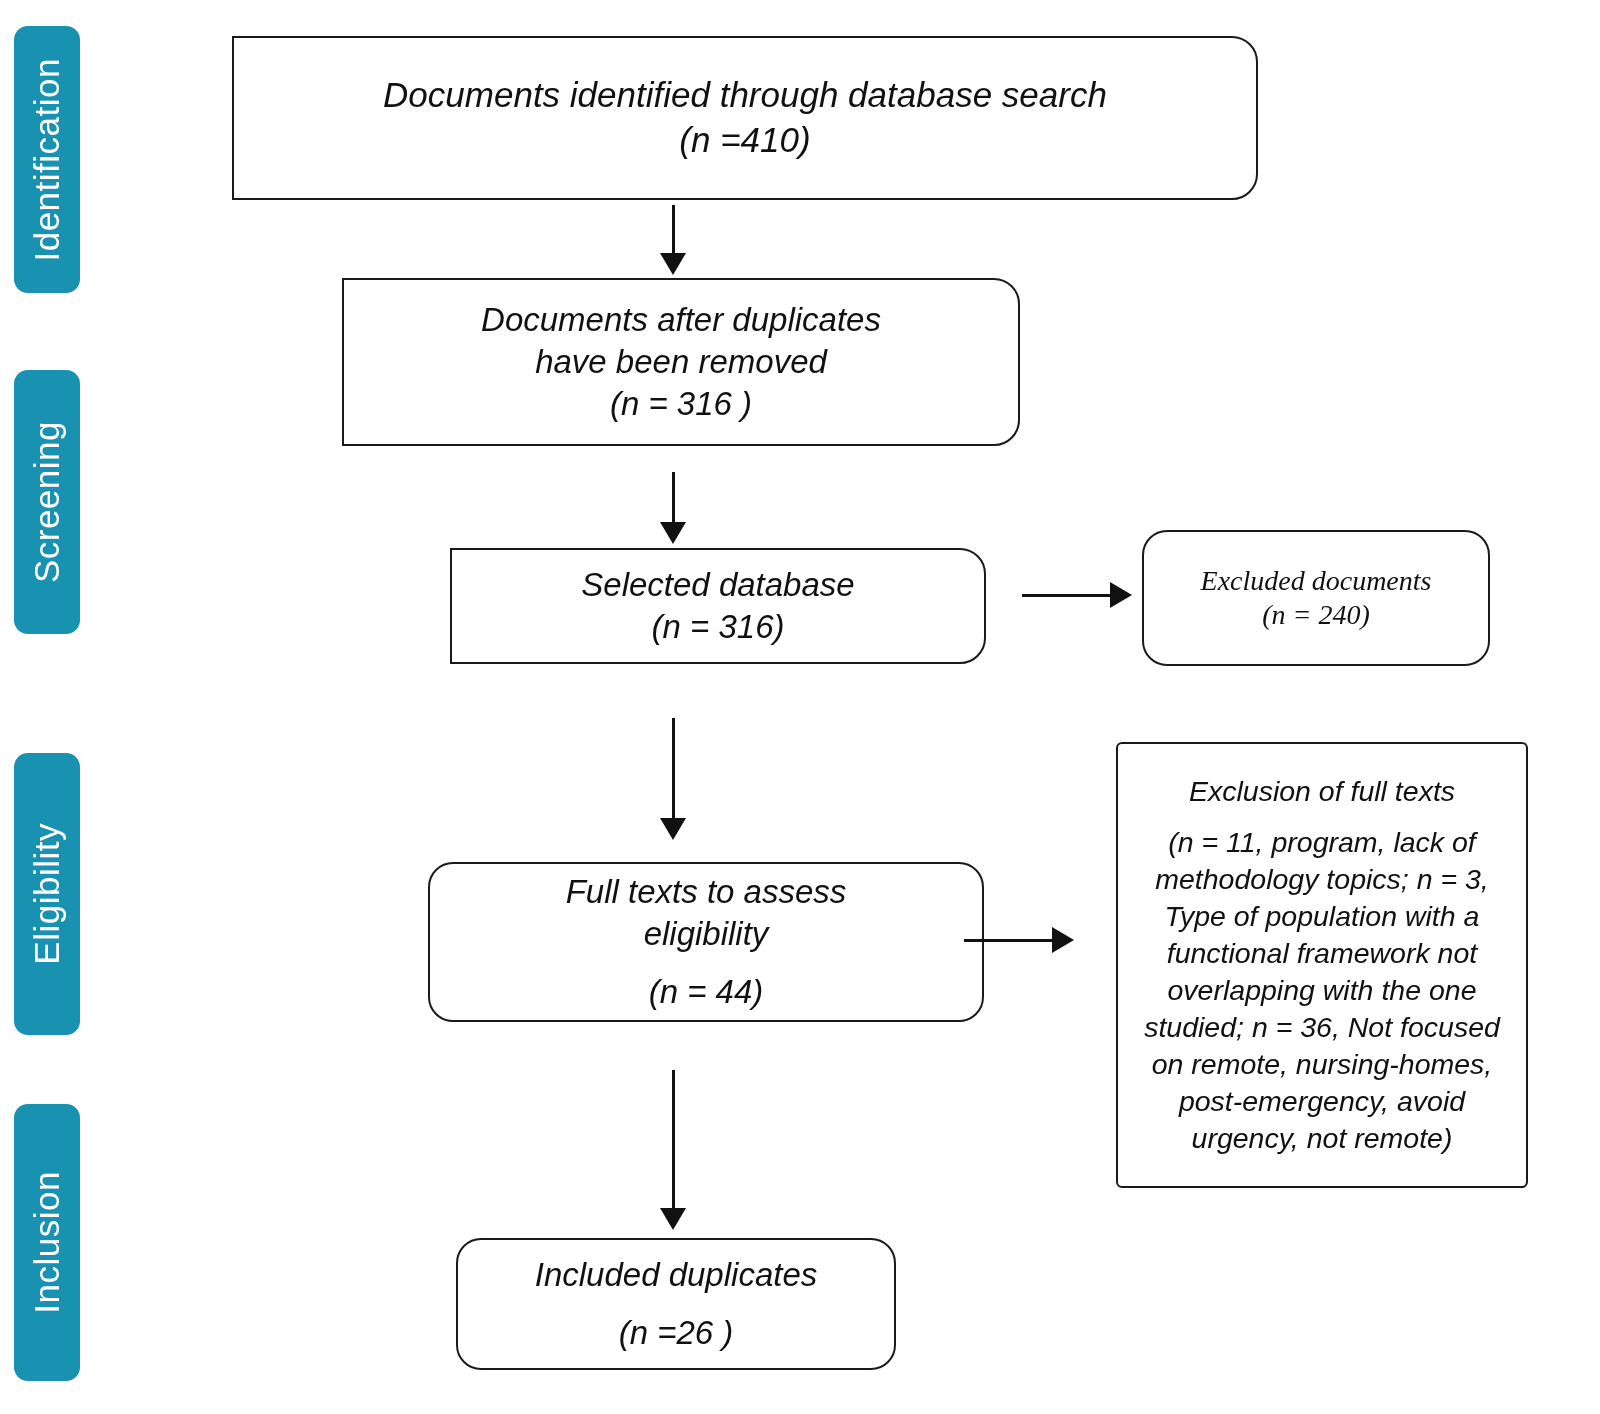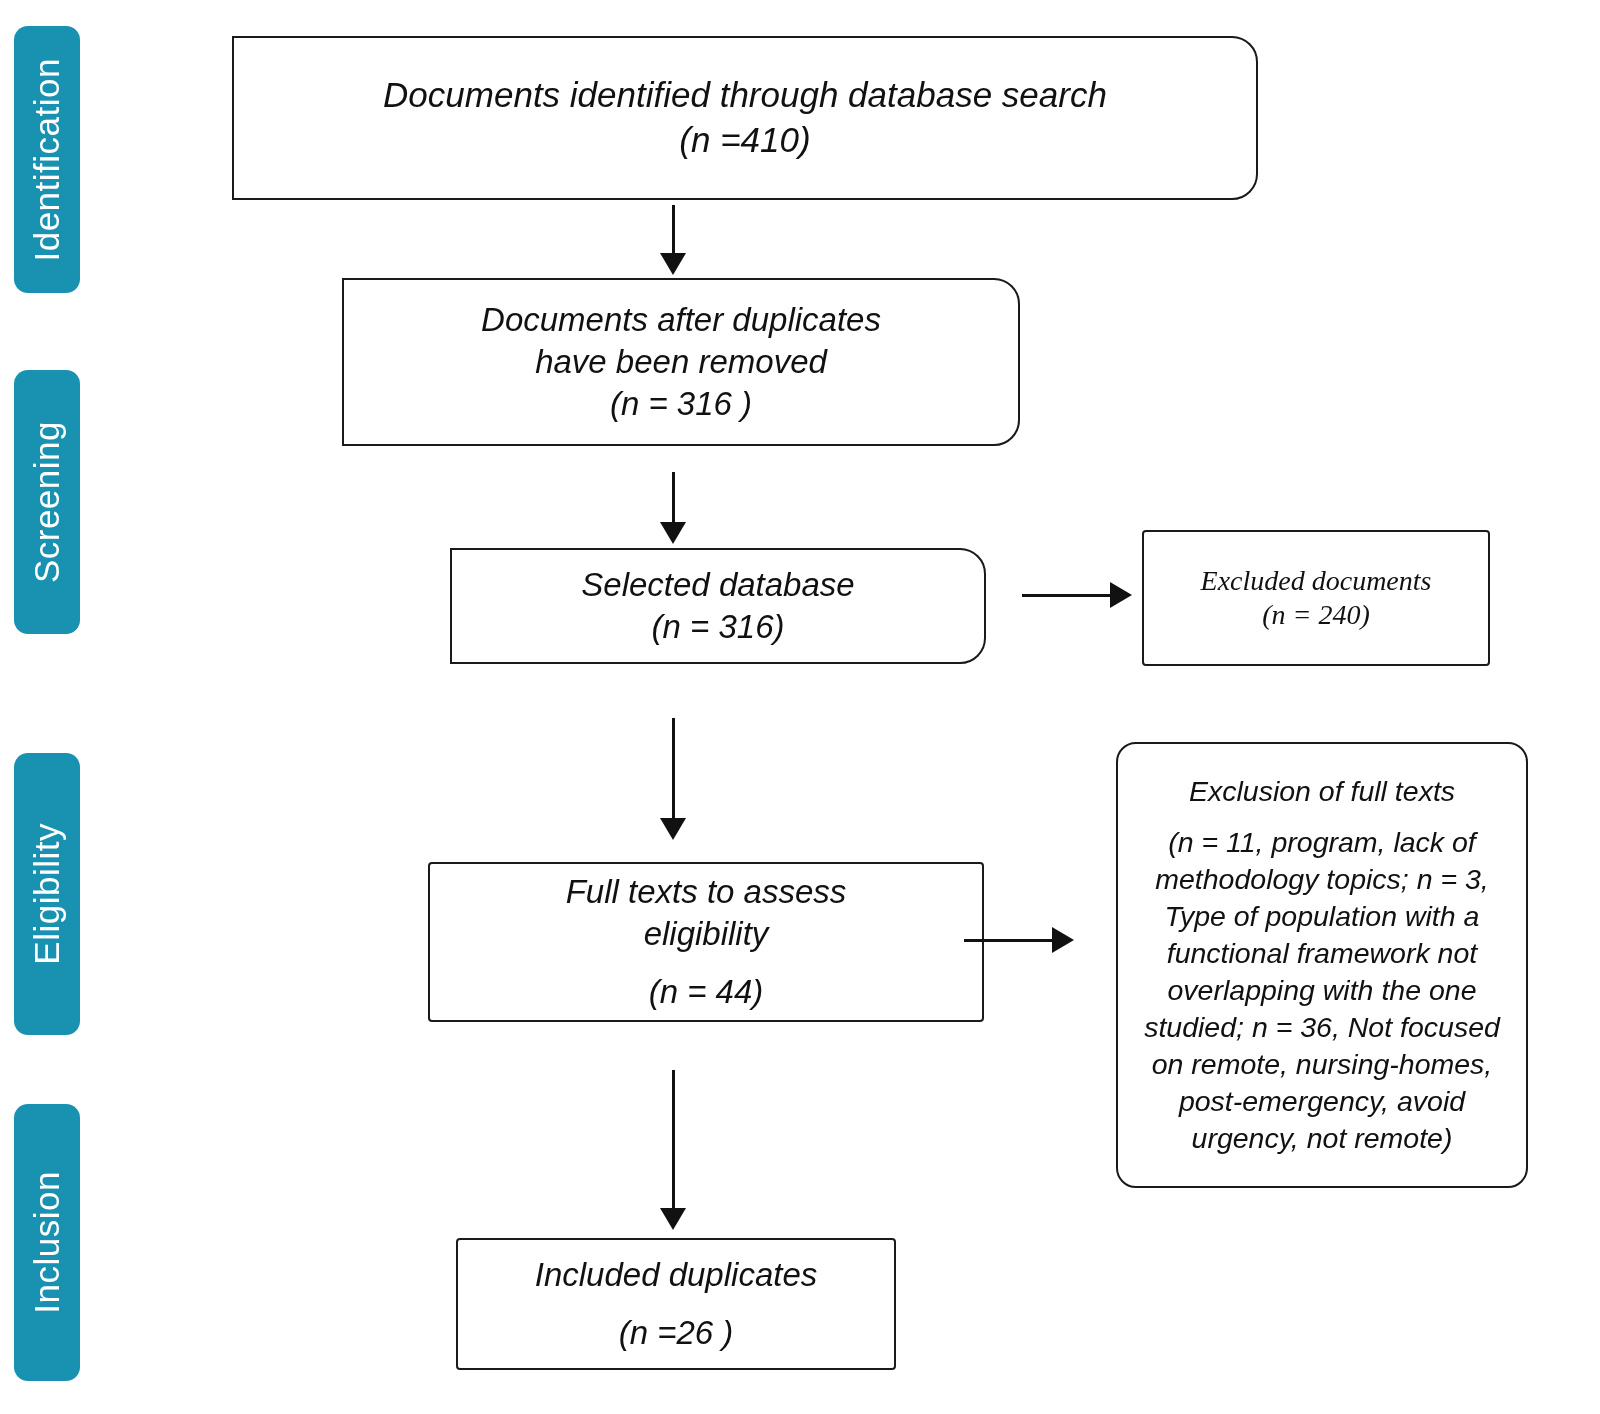--- a/index.html
+++ b/index.html
@@ -53,22 +53,22 @@
     font-family: "Liberation Sans", sans-serif;
     line-height: 1.28;
     font-style: italic;
   }
   .fbox .line { display: block; width: 100%; }
 
   
   .shape-sq-right {            
     border-radius: 0 26px 26px 0;
   }
-  .shape-round { border-radius: 4px; }
-  .shape-round-lg { border-radius: 20px; }
+  .shape-round { border-radius: 25px; }
+  .shape-round-lg { border-radius: 6px; }
 
   
   #box-identified {
     left: 232px; top: 36px; width: 1026px; height: 164px;
     font-size: 35px;
   }
   #box-duplicates {
     left: 342px; top: 278px; width: 678px; height: 168px;
     font-size: 33px;
   }

